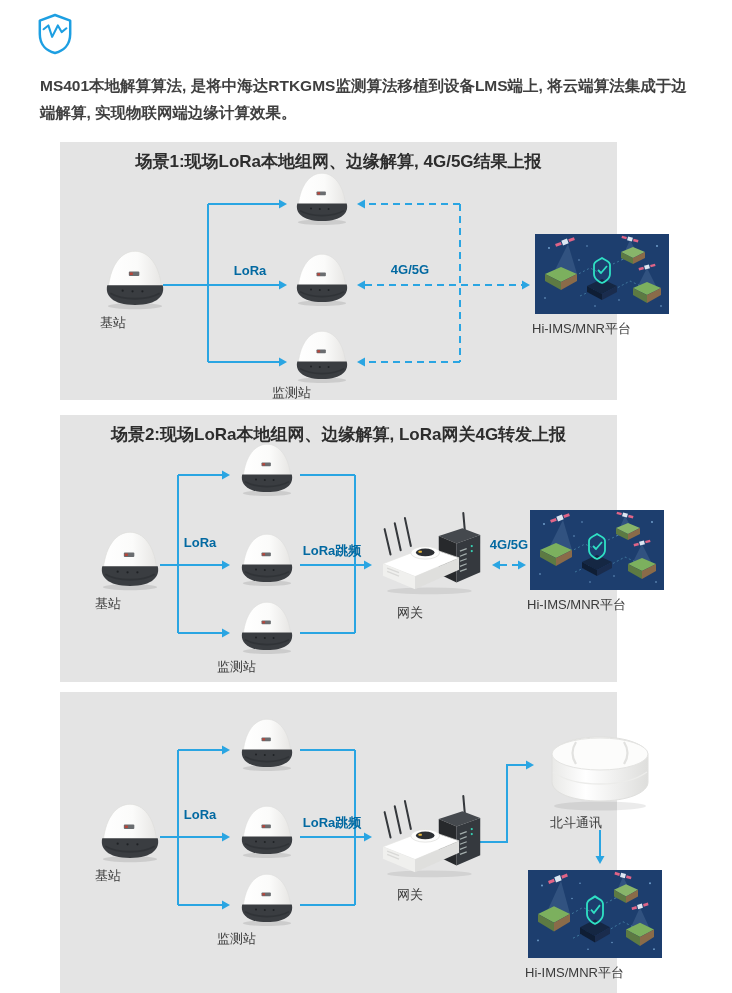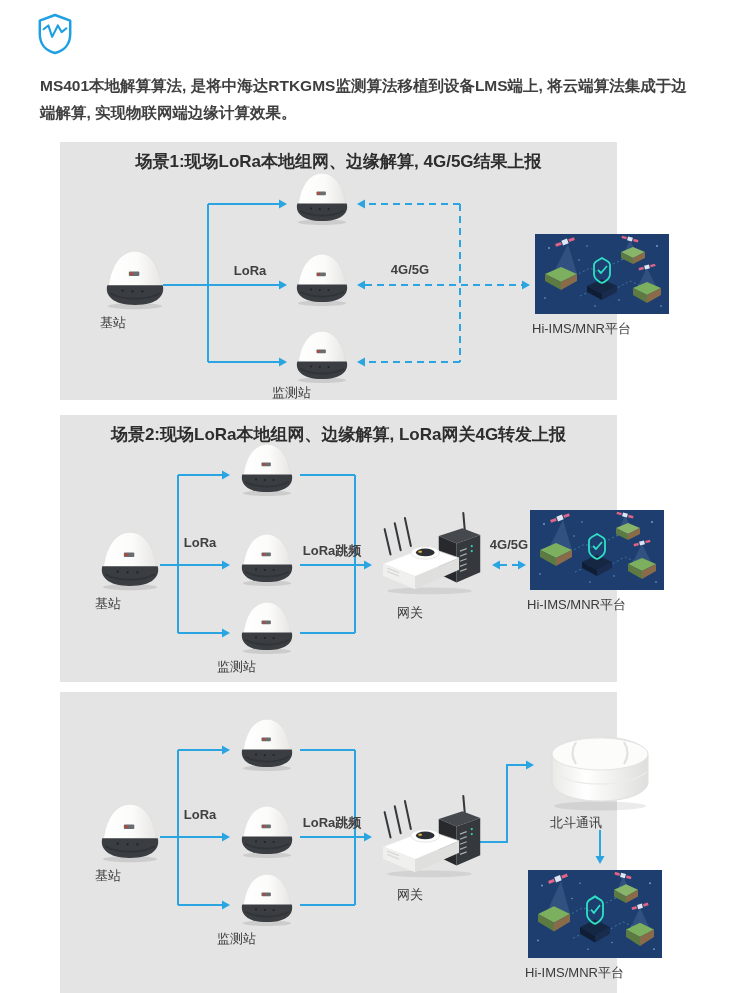--- a/index.html
+++ b/index.html
@@ -9,21 +9,21 @@
   .intro{margin:16px 40px 0 40px;font-size:15.5px;color:#3f3f3f;line-height:27px;font-weight:bold;}
   .panel{position:relative;width:557px;margin-left:60px;background:#e4e4e4;}
   .panel-1{height:258px;margin-top:16px;}
   .panel-2{height:267px;margin-top:15px;}
   .panel-3{height:306px;margin-top:10px;}
   .wires{position:absolute;left:0;top:0;}
   .p-title{position:absolute;left:0;right:0;top:8px;text-align:center;
            font-size:17px;font-weight:bold;color:#2d2d2d;}
   .dev{position:absolute;}
   .lbl{position:absolute;font-size:13px;color:#3a3a3a;}
-  .lbl-blue{position:absolute;font-size:13px;font-weight:bold;color:#404040;text-align:center;}
+  .lbl-blue{position:absolute;font-size:13px;font-weight:bold;color:#0369a1;text-align:center;}
   .wire{stroke:#2aa5e2;stroke-width:2;fill:none;}
   .wire-d{stroke:#2aa5e2;stroke-width:2;fill:none;stroke-dasharray:7 5;}
   .ah{fill:#2aa5e2;}
 </style>
 </head>
 <body>
 
 <svg style="position:absolute;width:0;height:0;overflow:hidden" aria-hidden="true">
   <defs>
     <linearGradient id="gDome" x1="0" y1="0" x2="1" y2="0">

